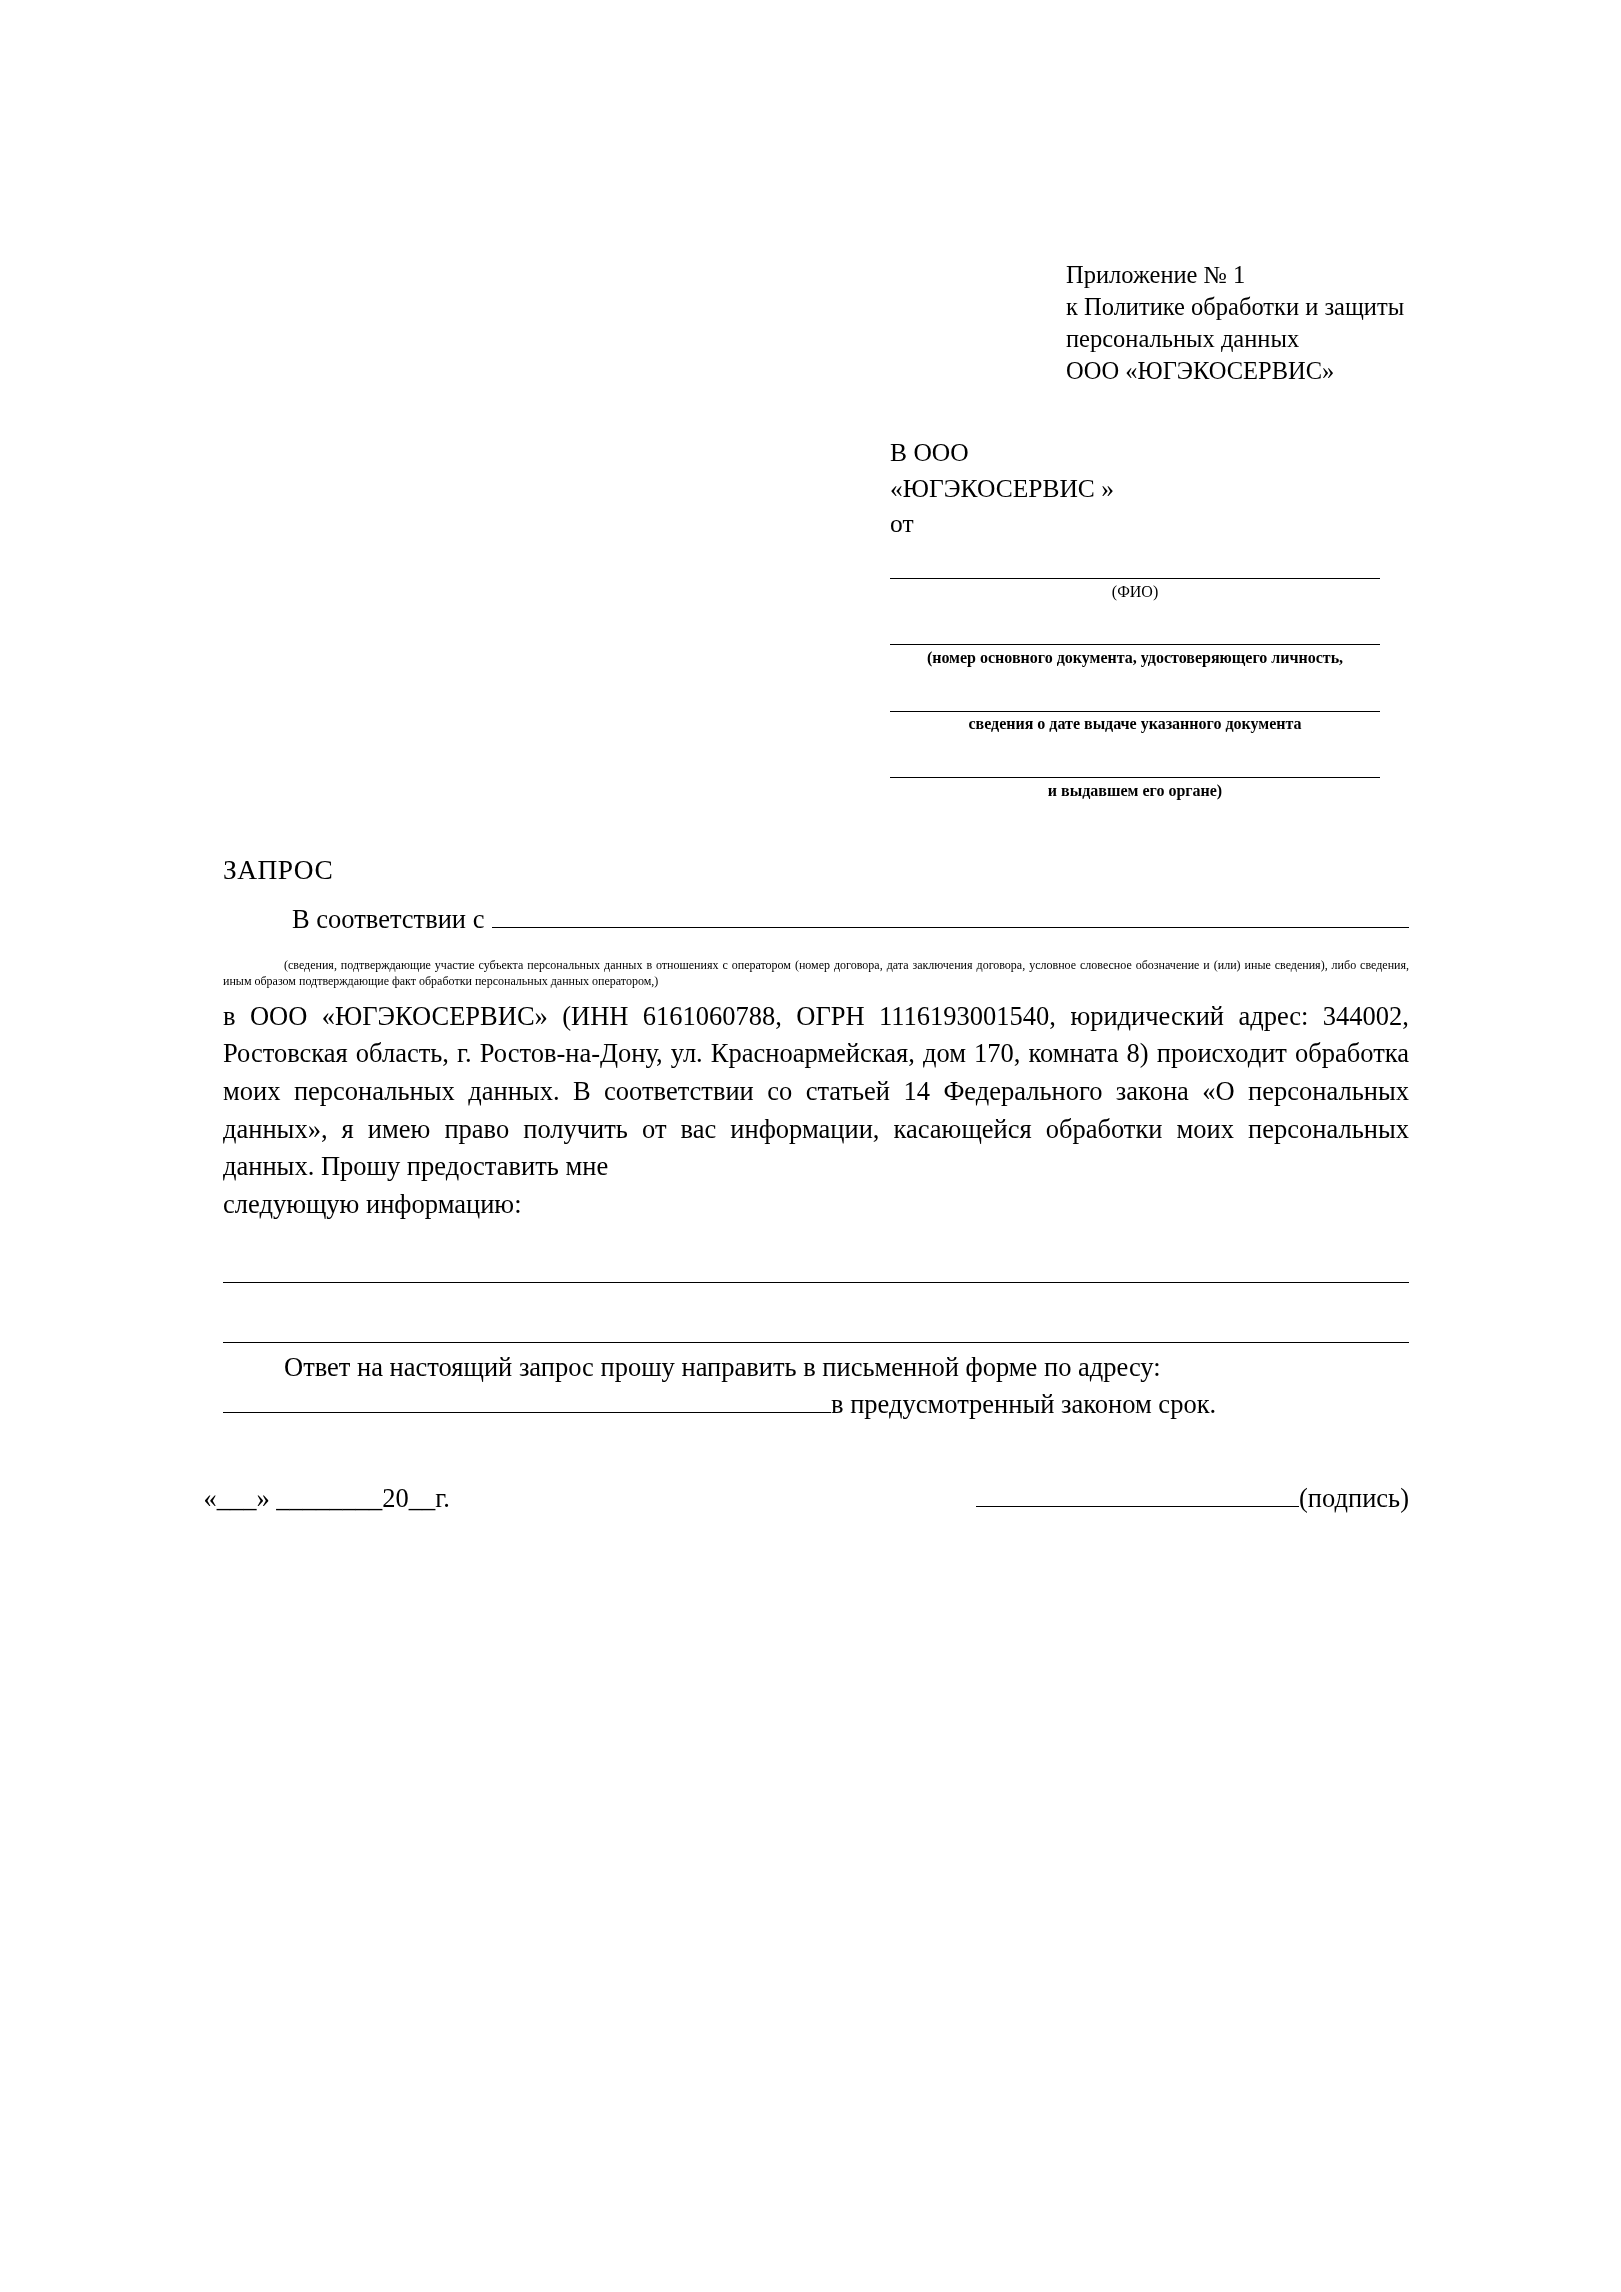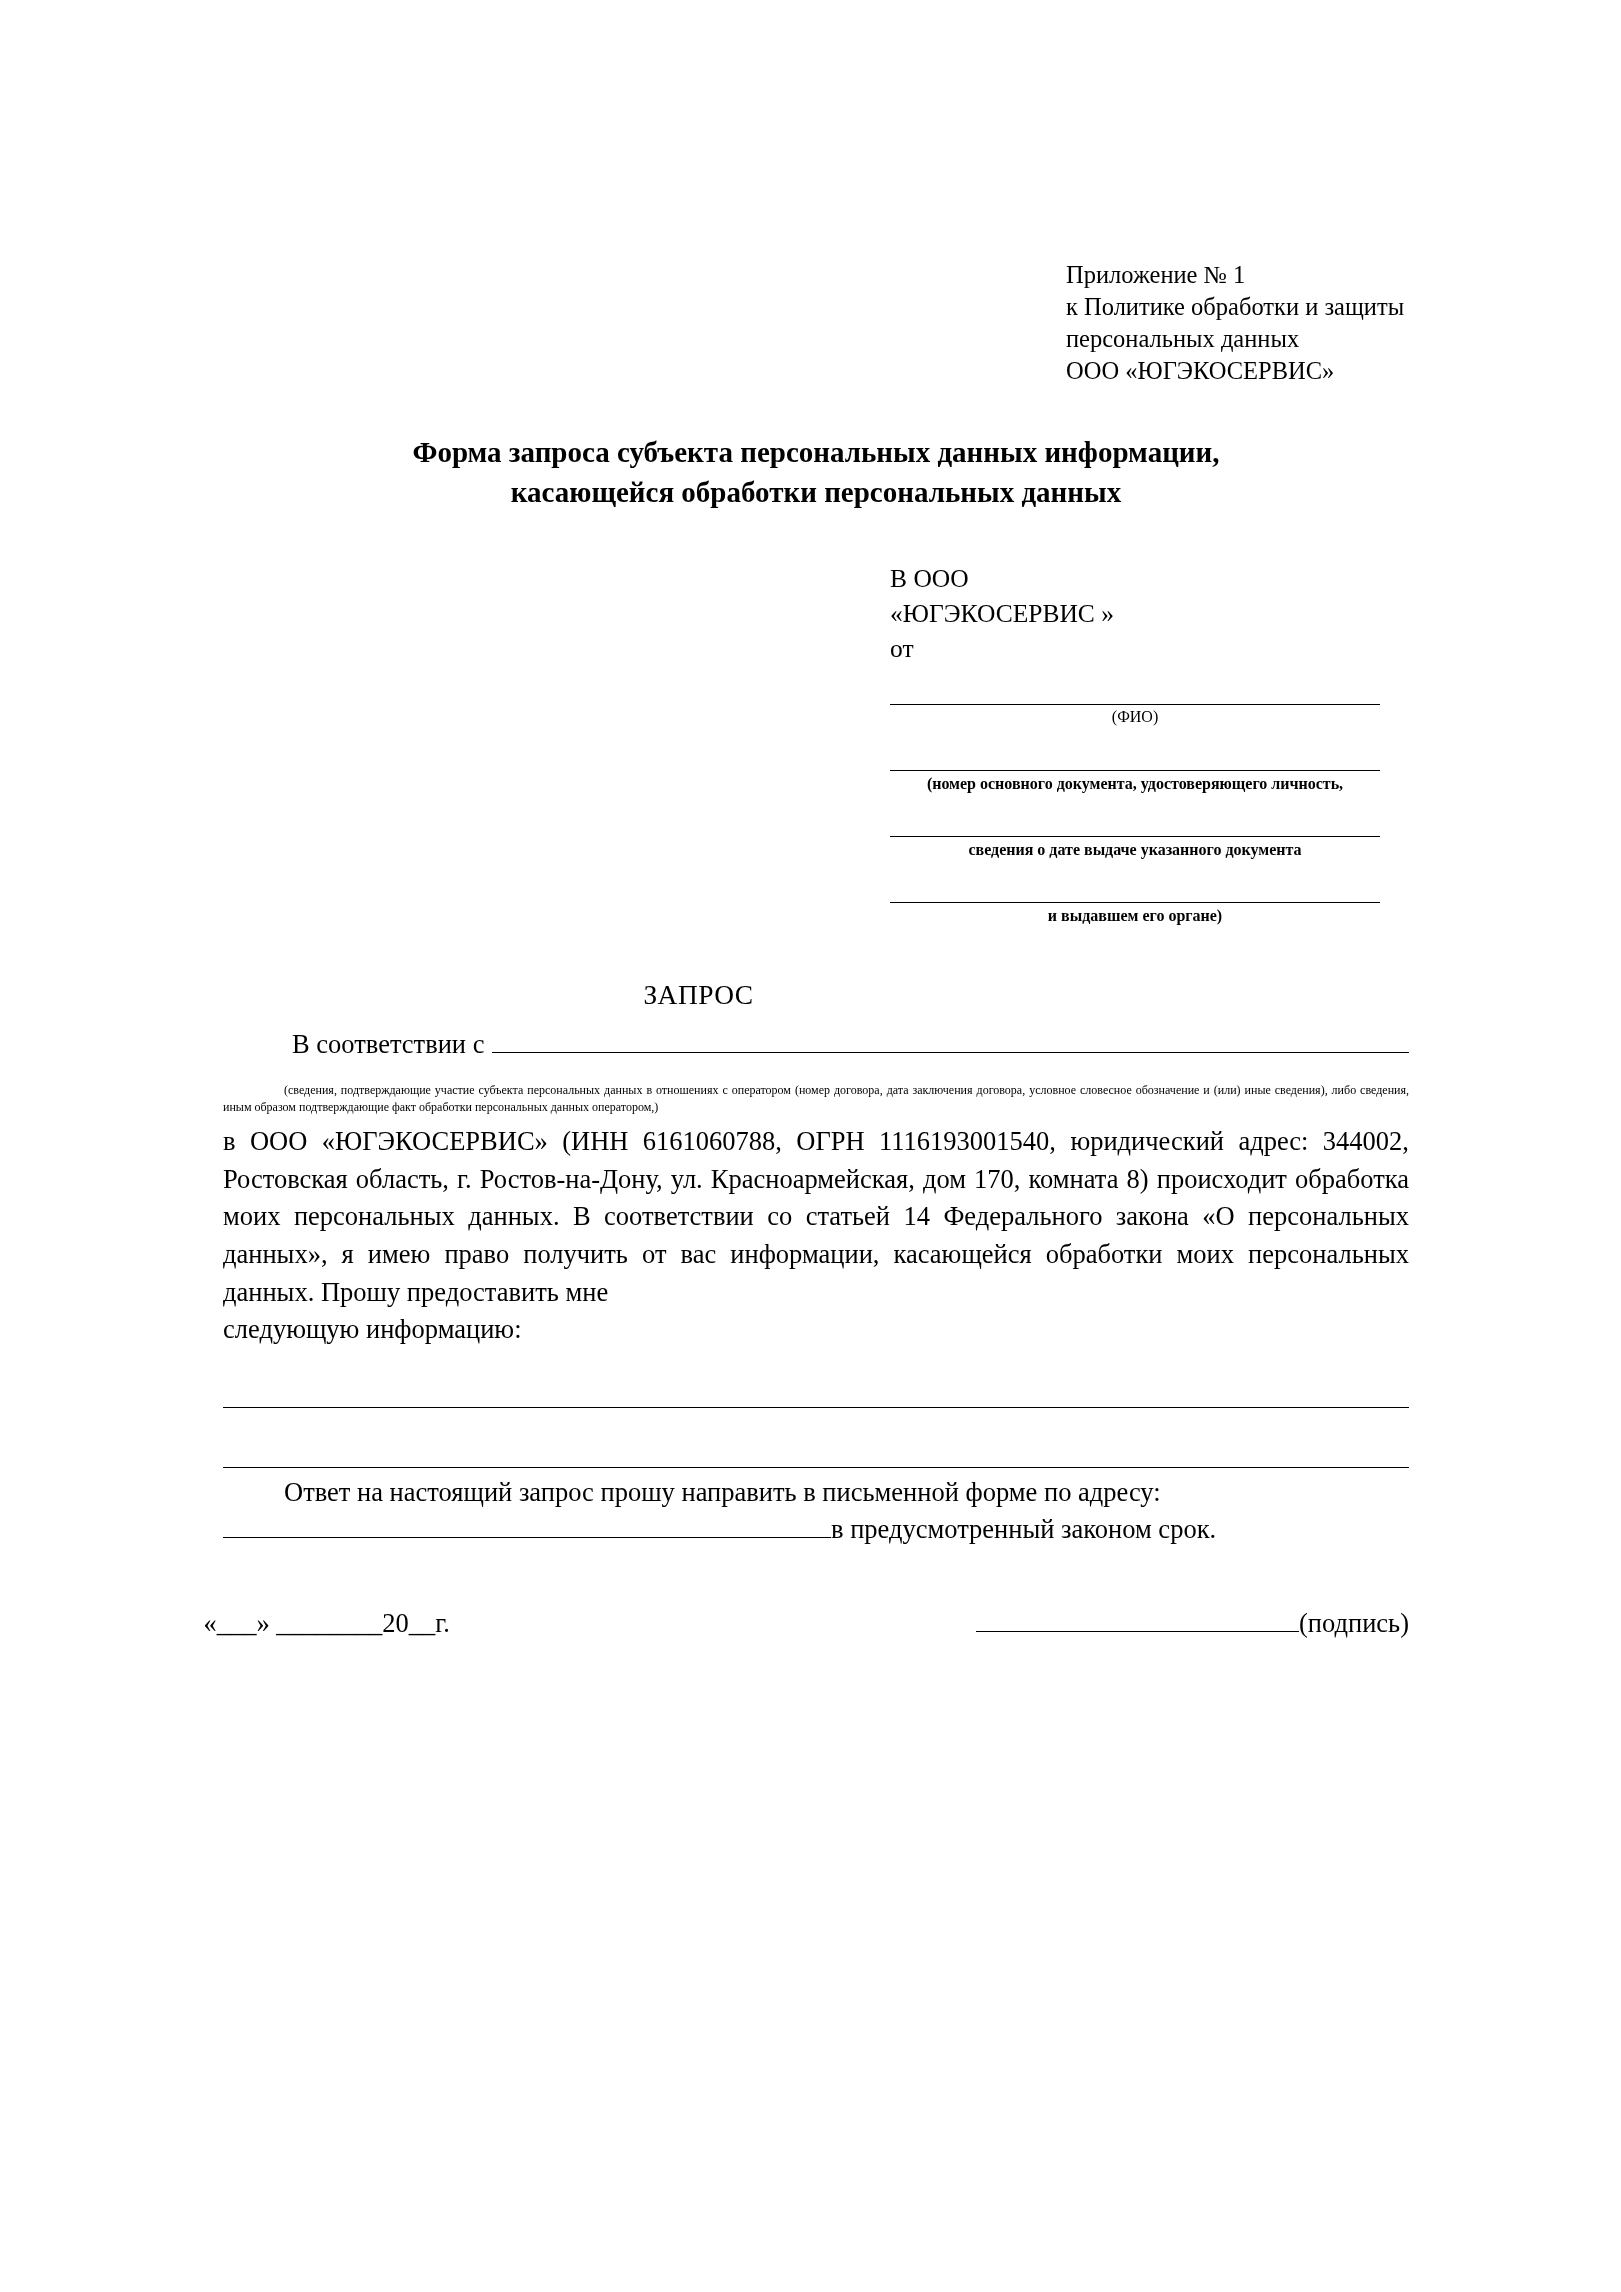--- a/index.html
+++ b/index.html
@@ -78,21 +78,21 @@
   }
   .field-caption.wide {
     margin-left: -47px;
     width: 584px;
   }
   .fg2 { margin-top: 17.6px; font-weight: bold; }
 
   
   .request-heading {
     margin-top: 55px;
-    text-align: center;
+    text-align: left;
     font-size: 27.4px;
     letter-spacing: 0.5px;
     padding-right: 235px;
   }
 
   
   .in-accordance {
     margin-top: 18px;
     font-size: 26.5px;
     display: flex;
@@ -178,24 +178,20 @@
 <div class="page">
   <div class="content">
 
     <div class="appendix-block">
       <div>Приложение № 1</div>
       <div>к Политике обработки и защиты</div>
       <div>персональных данных</div>
       <div>ООО «ЮГЭКОСЕРВИС»</div>
     </div>
 
-    <div class="doc-title">
-      <span>Форма запроса субъекта персональных данных информации,</span>
-      <span class="line2">касающейся обработки персональных данных</span>
-    </div>
 
     <div class="addressee">
       <div>В ООО</div>
       <div>«ЮГЭКОСЕРВИС »</div>
       <div>от</div>
     </div>
 
     <div class="field-group">
       <div class="field-line"></div>
       <div class="field-caption">(ФИО)</div>

